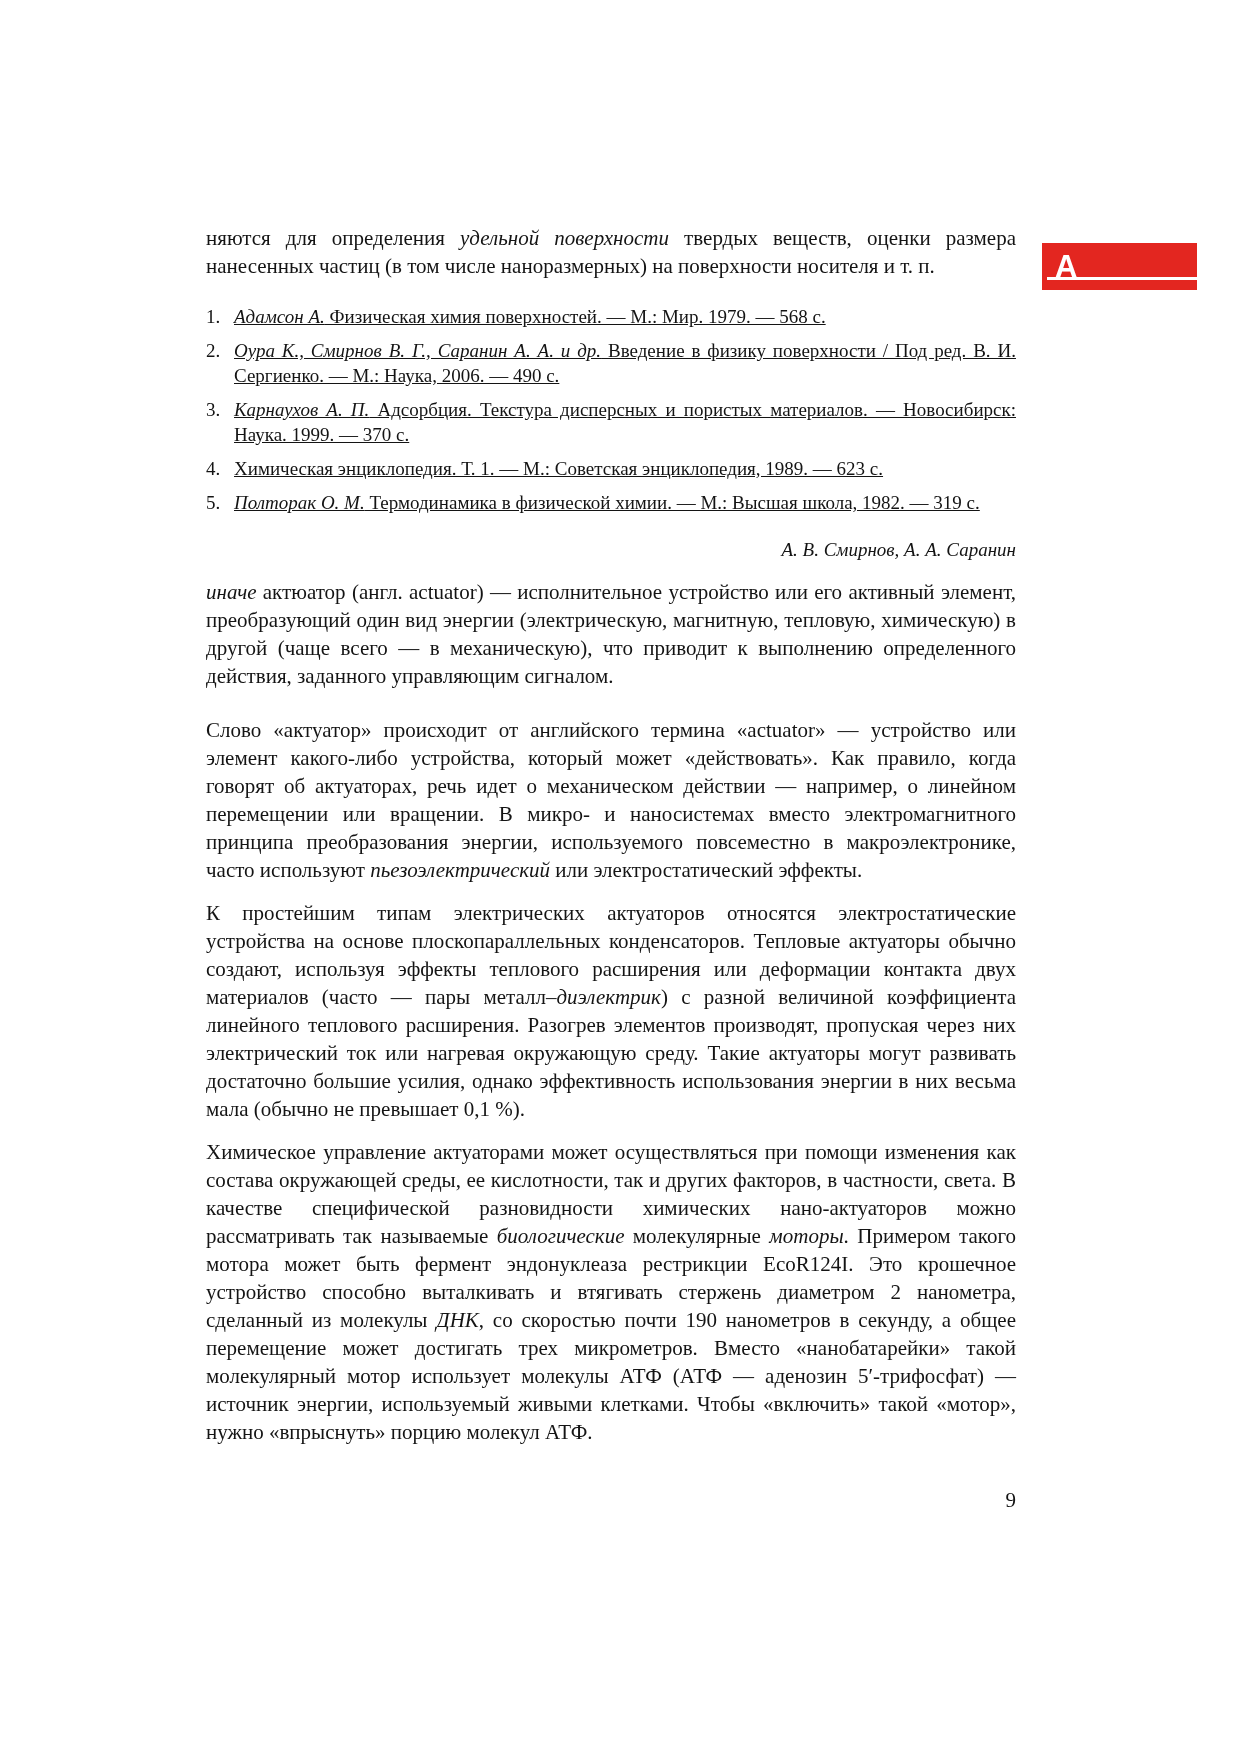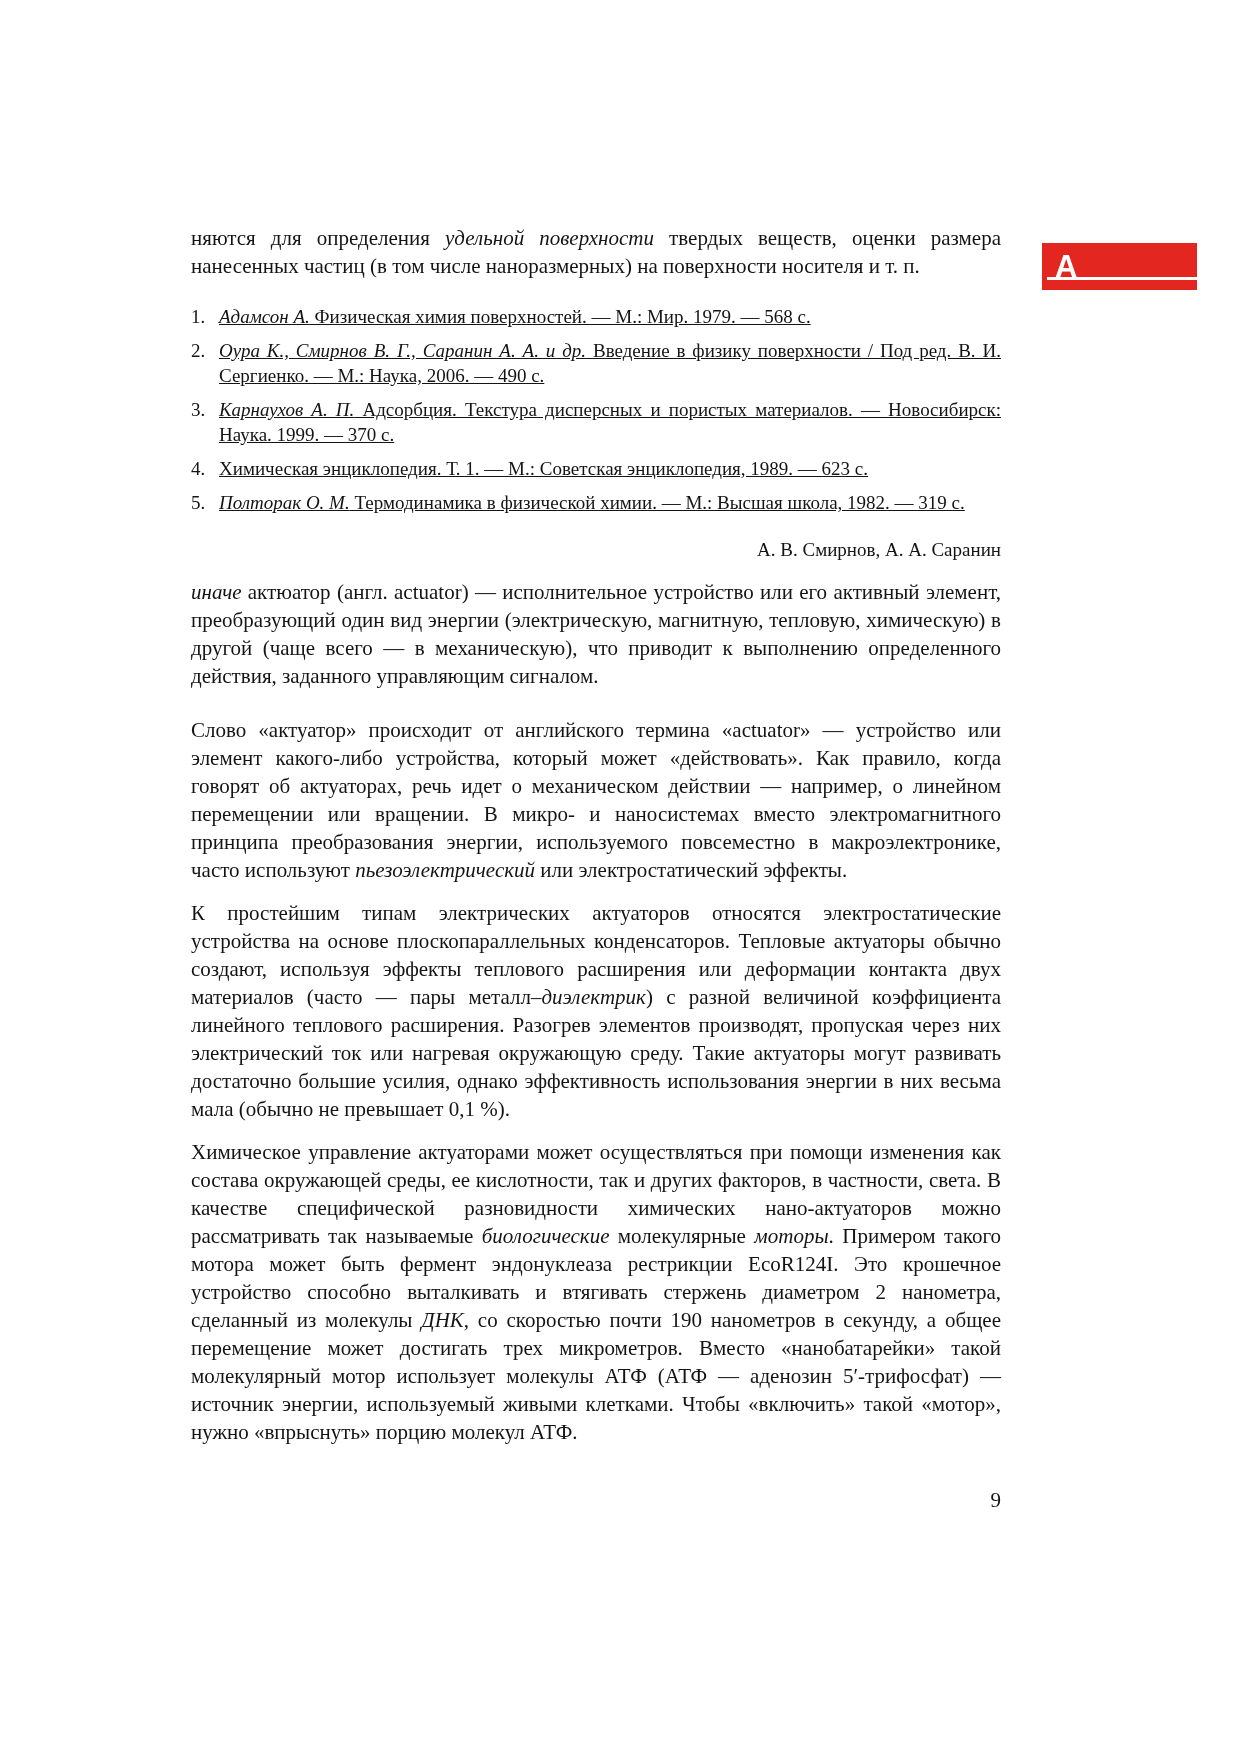--- a/index.html
+++ b/index.html
@@ -36,21 +36,21 @@
   .tab-rule{
     position:absolute;
     left:5px;right:0;bottom:10px;
     height:3px;
     background:#ffffff;
   }
 
   
   .content{
     position:absolute;
-    left:191px;top:0;
+    left:206px;top:0;
     width:810px;
   }
 
   .body-par{
     font-size:21px;
     line-height:28px;
     text-align:justify;
     margin:0 0 15px 0;
   }
   .continued{margin:224px 0 0 0;}
@@ -61,20 +61,21 @@
     font-size:19px;
     line-height:25px;
     margin-bottom:9px;
   }
   .ref-num{flex:none;width:28px;}
   .ref-text{flex:1;text-align:justify;text-decoration:underline;}
 
   .author{
     margin:22px 0 0 0;
     text-align:right;
+    font-style:italic;
     font-size:19px;
     line-height:25px;
   }
 
   .headword-row{
     margin-top:30px;
     display:flex;
     align-items:center;
   }
   .headword{

